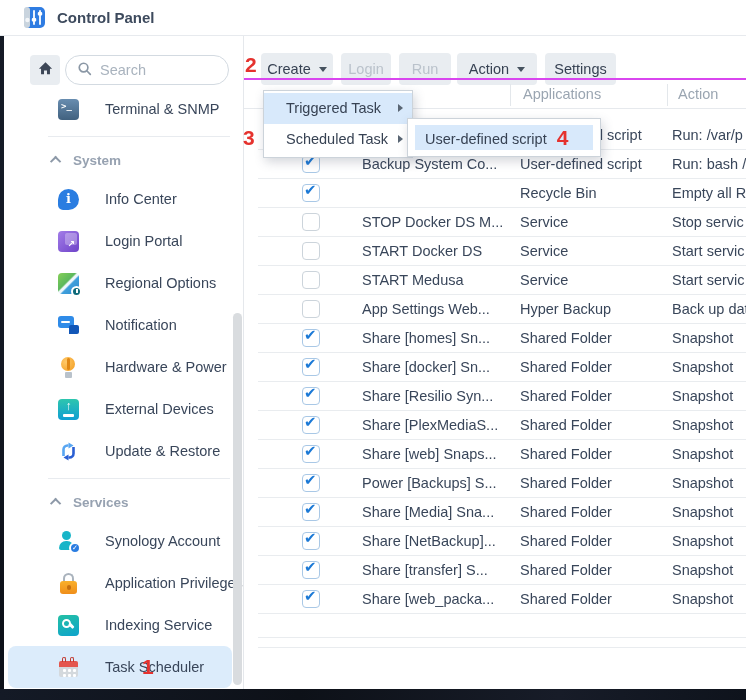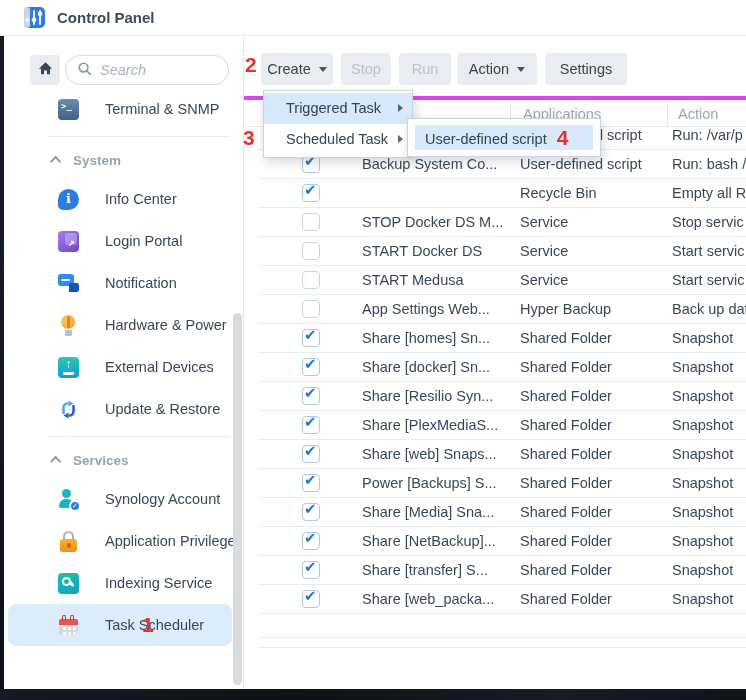--- a/index.html
+++ b/index.html
@@ -16,21 +16,21 @@
     font-size:15px; font-weight:bold; color:#3d4a5d; }
 
   
   .sidebar { position:absolute; top:36px; left:4px; width:240px; height:653px;
     background:#fff; border-right:1px solid #e5e8ec; z-index:4; }
   .home-btn { position:absolute; left:26px; top:19px; width:30px; height:30px;
     background:#e9edf1; border-radius:4px; display:flex; align-items:center; justify-content:center; }
   .searchbox { position:absolute; left:61px; top:19px; width:164px; height:30px;
     border:1px solid #d3dae1; border-radius:15px; background:#fff;
     display:flex; align-items:center; padding-left:11px; }
-  .searchbox .ph { color:#a9b3be; font-size:14.5px; margin-left:8px;font-style:italic; }
+  .searchbox .ph { color:#a9b3be; font-size:14.5px; margin-left:8px; }
   .nav { position:absolute; top:52px; left:0; width:232px; }
   .nav-item { position:relative; height:42px; display:flex; align-items:center;
     padding-left:54px; cursor:pointer; }
   .nav-item .nav-label { margin-left:26px; font-size:14.5px; color:#39465a; white-space:nowrap; }
   .nav-item.sel { background:#dcecfb; border-radius:8px; margin:0 4px; padding-left:50px; }
   .nav-div { height:12px; position:relative; }
   .nav-div::after { content:""; position:absolute; left:44px; right:6px; top:6px;
     border-top:1px solid #e8ebef; }
   .nav-head { height:36px; display:flex; align-items:center; padding-left:49px; }
   .nav-head .chev { width:8px; height:8px; border-left:2px solid #8d99a8; border-top:2px solid #8d99a8;
@@ -106,22 +106,22 @@
   
   .main { position:absolute; top:36px; left:244px; width:502px; height:653px;
     background:#fff; overflow:hidden; z-index:3; }
   .toolbar { position:absolute; top:17px; left:17px; display:flex; }
   .tbtn { height:32px; background:#e9edf1; border-radius:4px; border:none;
     font-family:inherit; font-size:14.5px; color:#374253; display:flex; align-items:center;
     justify-content:center; cursor:pointer; }
   .tbtn.disabled { color:#bac2cb; cursor:default; }
   .caret { display:inline-block; margin-left:8px; border-left:4px solid transparent;
     border-right:4px solid transparent; border-top:5px solid #46525f; }
-  .thead { position:absolute; top:60px; left:0; width:502px; height:31px;
-    border-top:4px solid #d946ef; border-bottom:1px solid #e6e9ed; }
+  .thead { position:absolute; top:42px; left:0; width:502px; height:31px;
+    border-top:2px solid #d946ef; border-bottom:1px solid #e6e9ed; }
   .thead .hl { position:absolute; top:0; line-height:29px; font-size:14.5px; color:#9aa5b1; }
   .hsep { position:absolute; top:4px; height:22px; width:1px; background:#e3e7eb; }
   .rows { position:absolute; top:85px; left:14px; width:488px; }
   .trow { position:relative; height:29px; border-bottom:1px solid #e9ecef; font-size:14.5px; }
   .trow span.cell { position:absolute; top:0; line-height:28px; white-space:nowrap; color:#39465a; }
   .t-name { left:104px; } .t-app { left:262px; } .t-action { left:414px; }
   .cb { position:absolute; left:44px; top:5px; width:18px; height:18px; background:#fff;
     border:1px solid #ccd4db; border-radius:4px; }
   .cb.on { border-color:#a9c8e6; }
   .cb.on::after { content:"\2714"; position:absolute; left:1px; top:-4px; color:#1b79d6;
@@ -202,20 +202,26 @@
         </span>
         <span class="nav-label">Info Center</span>
       </div>
       <div class="nav-item">
         <span class="ic ic-login-portal">
           <b class="lp-box"><i class="lp-ar">↗</i></b>
         </span>
         <span class="nav-label">Login Portal</span>
       </div>
       <div class="nav-item">
+        <span class="ic ic-regional-options">
+          <b class="clk"></b>
+        </span>
+        <span class="nav-label">Regional Options</span>
+      </div>
+      <div class="nav-item">
         <span class="ic ic-notification">
           <b class="b1"></b>
           <b class="b2"></b>
         </span>
         <span class="nav-label">Notification</span>
       </div>
       <div class="nav-item">
         <span class="ic ic-hardware-power">
           <b class="bulb"></b>
           <b class="base"></b>
@@ -276,30 +282,30 @@
   <div class="sb-scroll"></div>
 </div>
 
 <div class="main">
   <div class="toolbar">
     <button class="tbtn" style="width:72px">
       <span>Create</span>
         <span class="caret"></span>
     </button>
     <button class="tbtn disabled" style="width:50px;margin-left:8px">
-      <span>Stop</span>
+      <span>Login</span>
     </button>
     <button class="tbtn disabled" style="width:52px;margin-left:8px">
       <span>Run</span>
     </button>
     <button class="tbtn" style="width:80px;margin-left:6px">
       <span>Action</span>
         <span class="caret"></span>
     </button>
-    <button class="tbtn" style="width:82px;margin-left:8px">
+    <button class="tbtn" style="width:71px;margin-left:8px">
       <span>Settings</span>
     </button>
   </div>
 
   <div class="thead">
     <span class="hl" style="left:279px">Applications</span>
     <span class="hl" style="left:434px">Action</span>
     <span class="hsep" style="left:266px"></span>
     <span class="hsep" style="left:423px"></span>
   </div>

